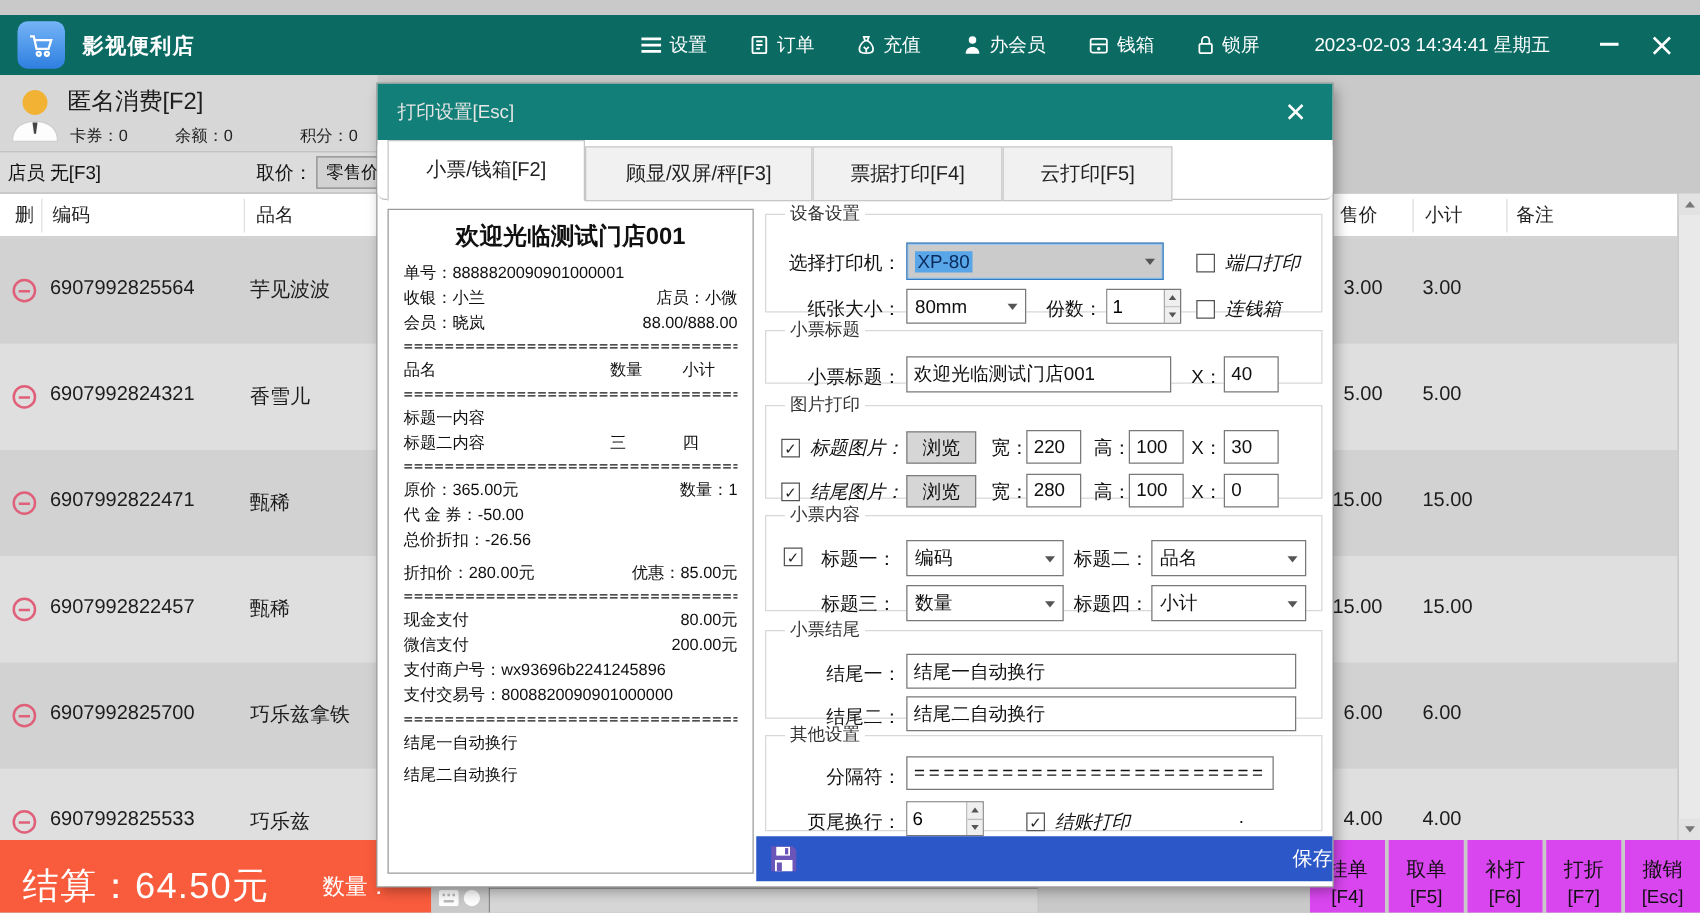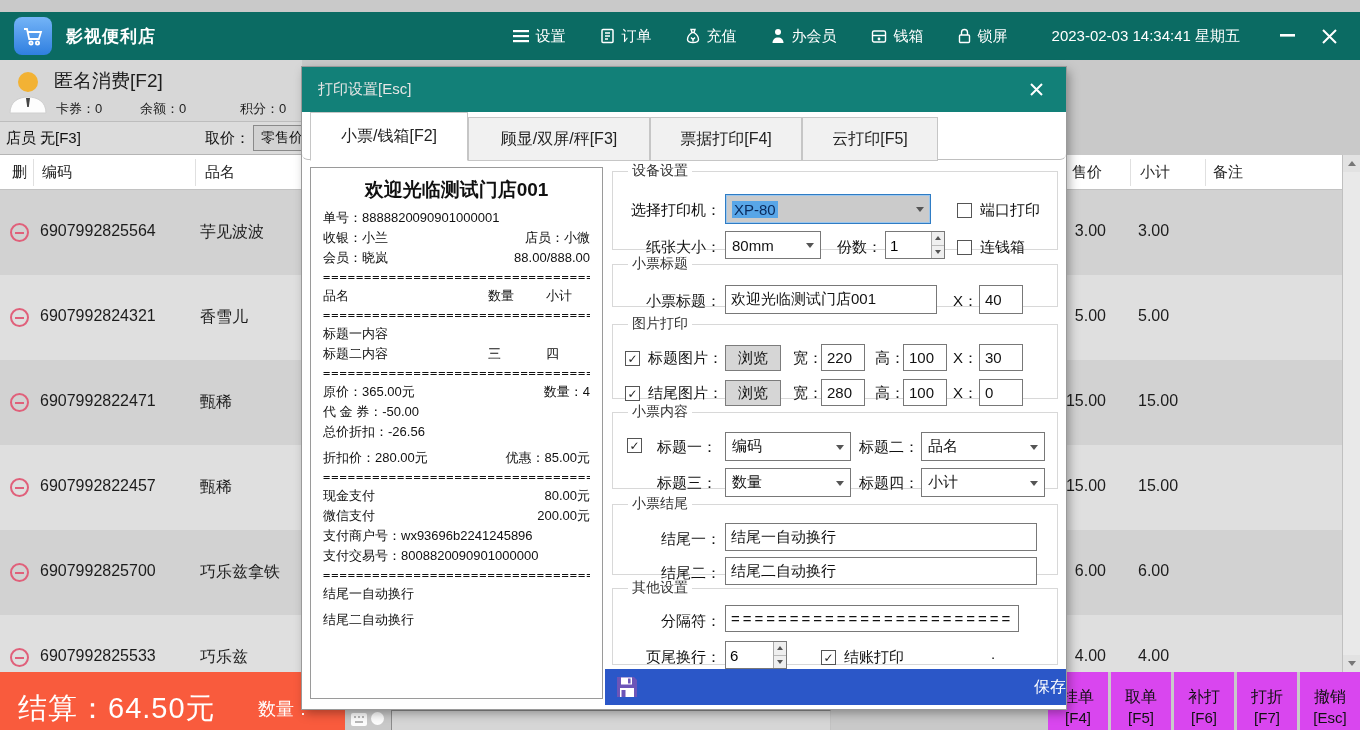--- a/index.html
+++ b/index.html
@@ -123,21 +123,21 @@
     padding:0 5px; font-family:inherit; color:#111; }
   .combo { position:absolute; background:#fff; border:1px solid #787878; display:flex;
     align-items:center; padding:0 20px 0 6px; font-size:15px; color:#111; }
   .combo .arr { position:absolute; right:6px; top:50%; margin-top:-2px; width:0; height:0;
     border-left:4px solid transparent; border-right:4px solid transparent; border-top:5px solid #555; }
   .combo.focus { border-color:#2f7cc4; background:#cbcbcb; box-shadow:0 0 0 1px #9cc6ec inset; }
   .combo.focus .sel { background:#58a6e8; color:#0a2a5c; padding:0 2px; }
   .cbgrp { position:absolute; display:flex; align-items:center; gap:8px; }
   .cb { width:15px; height:15px; border:1px solid #555; background:#fff; display:inline-flex;
     align-items:center; justify-content:center; font-size:12px; line-height:12px; color:#222; }
-  .cb-lab { font-size:15px; color:#111; white-space:nowrap; }
+  .cb-lab { font-size:15px; color:#111; white-space:nowrap;font-style:italic; }
   .spin { position:absolute; display:flex; border:1px solid #787878; background:#fff; }
   .spin input { border:0; outline:0; width:100%; font-size:15px; padding:0 4px; font-family:inherit; }
   .updown { width:17px; display:flex; flex-direction:column; border-left:1px solid #aaa; }
   .updown div { flex:1; display:flex; align-items:center; justify-content:center; background:#efefef; }
   .updown div:first-child { border-bottom:1px solid #bbb; }
   .updown .tu { width:0;height:0;border-left:3px solid transparent;border-right:3px solid transparent;border-bottom:4px solid #555; }
   .updown .td { width:0;height:0;border-left:3px solid transparent;border-right:3px solid transparent;border-top:4px solid #555; }
   .browse-btn { position:absolute; background:#d6d6d6; border:1px solid #7c7c7c; font-size:15px;
     color:#111; display:flex; align-items:center; justify-content:center; }
   .save-btn { position:absolute; left:303px; top:602px; width:461px; height:36px; background:#2b57c8;
@@ -408,21 +408,21 @@
       <div class="rc-sep">========================================</div>
       <div class="rc-line">标题一内容</div>
       <div class="rc-cols">
         <span class="c1">标题二内容</span>
         <span class="c2">三</span>
         <span class="c3">四</span>
       </div>
       <div class="rc-sep">========================================</div>
       <div class="rc-flex">
         <span>原价：365.00元</span>
-        <span>数量：4</span>
+        <span>数量：1</span>
       </div>
       <div class="rc-line">代 金 券：-50.00</div>
       <div class="rc-line">总价折扣：-26.56</div>
       <div class="rc-gap"></div>
       <div class="rc-flex">
         <span>折扣价：280.00元</span>
         <span>优惠：85.00元</span>
       </div>
       <div class="rc-sep">========================================</div>
       <div class="rc-flex">

